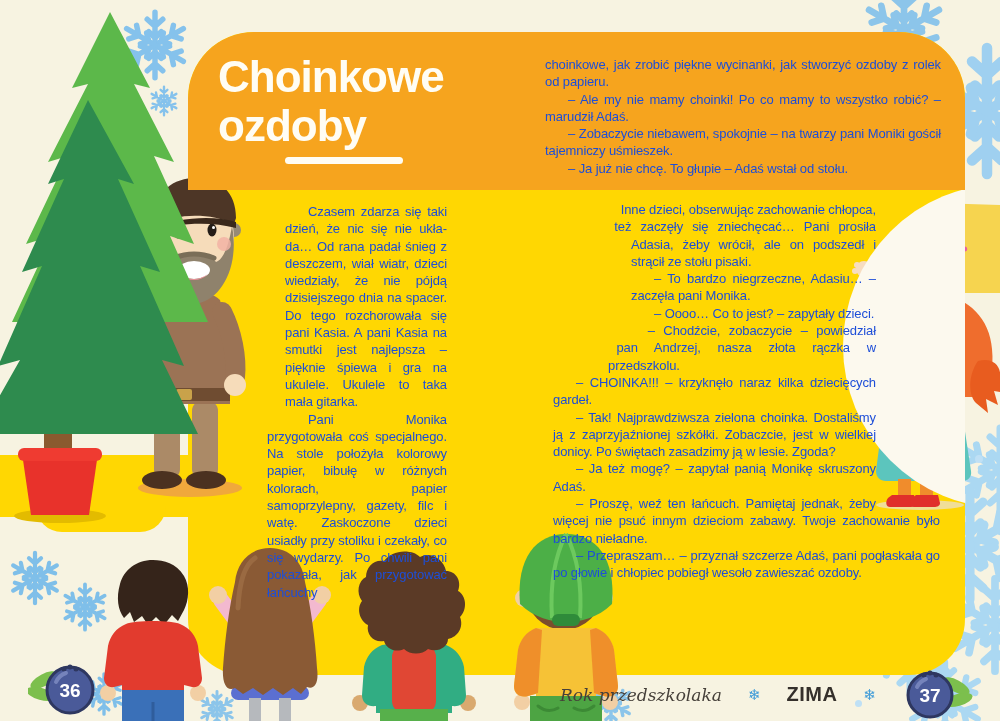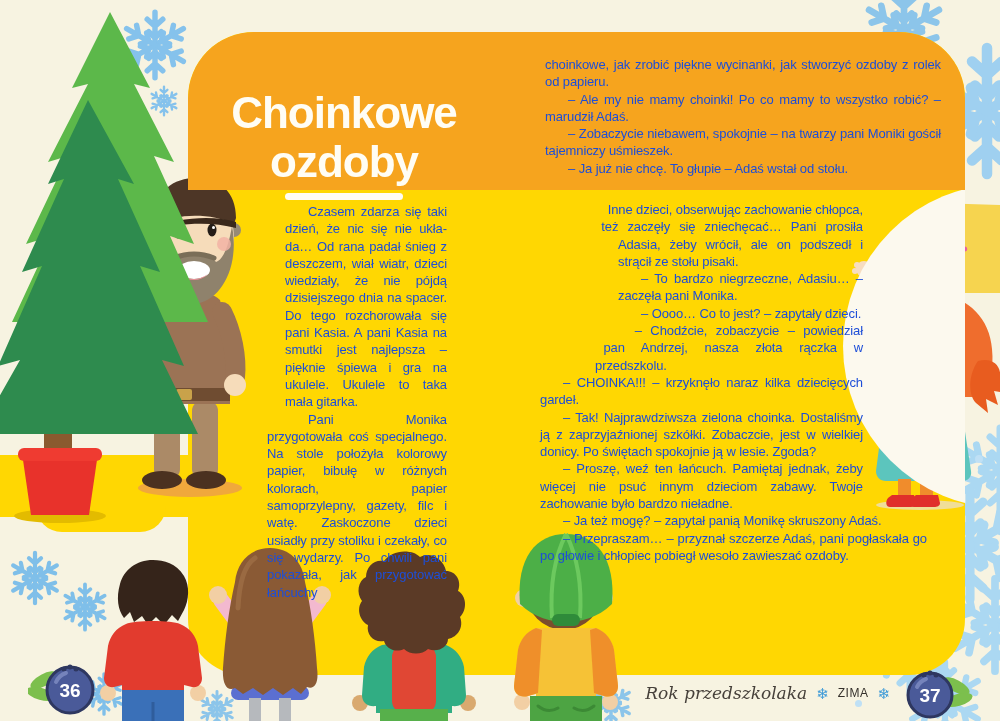--- a/index.html
+++ b/index.html
@@ -7,45 +7,45 @@
          font-family:"Liberation Sans",sans-serif;}
   .sf{position:absolute;}
   .dot{position:absolute;border-radius:50%;background:#bfe0f5;}
   
   .panel{position:absolute;left:188px;top:32px;width:777px;height:643px;background:#ffd702;
          border-radius:66px 66px 56px 56px;overflow:hidden;}
   .orange{position:absolute;left:0;top:0;width:100%;height:158px;background:#f6a41e;
           border-radius:66px 66px 0 0;z-index:2;}
   .white-circle{position:absolute;left:655px;top:152px;width:324px;height:324px;border-radius:50%;
           background:#fcf9ee;z-index:1;}
-  .title-wrap{position:absolute;left:30px;top:20px;width:252px;text-align:center;z-index:3;margin-top:36px;}
+  .title-wrap{position:absolute;left:30px;top:20px;width:252px;text-align:left;z-index:3;}
   .title-wrap h1{margin:0;font-size:44px;line-height:49px;font-weight:bold;letter-spacing:-1px;
           color:#fffdf4;}
   .title-underline{width:118px;height:7px;border-radius:4px;background:#fffdf4;margin:7px auto 0;}
   .textcol{position:absolute;z-index:3;}
   .textcol p{margin:0;text-indent:23px;text-align:justify;font-size:13px;line-height:17.3px;
           color:#1d4ed8;letter-spacing:-0.1px;hyphens:manual;}
   .textcol p.cont{text-indent:0;}
   .orange-text{left:357px;top:24px;width:396px;}
   .left-col{left:79px;top:171px;width:180px;}
-  .right-col{left:352px;top:169px;width:387px;}
+  .right-col{left:365px;top:169px;width:387px;}
   .sp-tree{float:left;width:18px;height:213px;}
   .sp-circle{float:right;width:64px;height:302px;}
   .sp-boy{float:left;width:78px;height:162px;margin-top:312px;
           shape-outside:polygon(0px 0px,28px 0px,78px 52px,78px 108px,52px 162px,0px 162px);}
   .ground{position:absolute;left:0;top:455px;width:198px;height:62px;background:#ffd702;}
   .ground-bump{position:absolute;left:36px;top:506px;width:130px;height:26px;background:#ffd702;
           border-radius:0 0 44px 44px;}
   .art{position:absolute;}
   
   .footer{position:absolute;left:560px;top:683px;width:330px;display:flex;align-items:center;
-          justify-content:flex-end;gap:9px;z-index:5;}
+          gap:26px;z-index:5;}
   .series{font-family:"DejaVu Serif",serif;font-style:italic;font-size:17px;color:#46403a;}
   .flake-char{color:#3f9bd8;font-size:15px;line-height:1;}
-  .season{font-weight:normal;font-size:12px;color:#35302b;letter-spacing:0.5px;}
+  .season{font-weight:bold;font-size:20px;color:#35302b;letter-spacing:0.5px;}
   .badge-num{font-family:"Liberation Sans",sans-serif;font-weight:bold;font-size:19px;fill:#ffffff;}
 </style>
 </head>
 <body>
 
 <svg width="0" height="0" style="position:absolute">
   <defs>
     <g id="sf">
       <g fill="none" stroke="currentColor" stroke-width="7" stroke-linecap="round">
         <g>
@@ -148,23 +148,23 @@
     </div>
 
     <div class="textcol right-col">
       <div class="sp-circle"></div>
       <div class="sp-boy"></div>
       <p>Inne dzieci, obserwując zachowanie chłopca, też zaczęły się zniechęcać… Pani prosiła Adasia, żeby wrócił, ale on podszedł i strącił ze stołu pisaki.</p>
       <p>– To bardzo niegrzeczne, Adasiu… – zaczęła pani Monika.</p>
       <p>– Oooo… Co to jest? – zapytały dzieci.</p>
       <p>– Chodźcie, zobaczycie – powiedział pan An­drzej, nasza złota rączka w przedszkolu.</p>
       <p>– CHOINKA!!! – krzyknęło naraz kilka dziecię­cych gardeł.</p>
-      <p>– Tak! Najprawdziwsza zielona choinka. Dosta­liśmy ją z zaprzyjaźnionej szkółki. Zobaczcie, jest w wielkiej donicy. Po świętach spokojnie ją w lesie. Zgoda?</p>
+      <p>– Tak! Najprawdziwsza zielona choinka. Dosta­liśmy ją z zaprzyjaźnionej szkółki. Zobaczcie, jest w wielkiej donicy. Po świętach zasadzimy ją w lesie. Zgoda?</p>
+      <p>– Ja też mogę? – zapytał panią Monikę skruszony Adaś.</p>
       <p>– Proszę, weź ten łańcuch. Pamiętaj jednak, żeby wię­cej nie psuć innym dzieciom zabawy. Twoje zachowanie było bardzo nieładne.</p>
-      <p>– Ja też mogę? – zapytał panią Monikę skruszony Adaś.</p>
       <p>– Przepraszam… – przyznał szczerze Adaś, pani po­głaskała go po głowie i chłopiec pobiegł wesoło zawie­szać ozdoby.</p>
     </div>
   </div>
 
   <svg class="art" style="left:130px;top:172px" width="160" height="330" viewBox="0 0 160 330">
     <ellipse cx="60" cy="316" rx="52" ry="9" fill="#f0a83c"></ellipse>
     <rect x="24" y="228" width="26" height="80" rx="11" fill="#ab8a67"></rect>
     <rect x="62" y="228" width="26" height="80" rx="11" fill="#ab8a67"></rect>
     <ellipse cx="32" cy="308" rx="20" ry="9" fill="#4b3120"></ellipse>
     <ellipse cx="76" cy="308" rx="20" ry="9" fill="#4b3120"></ellipse>

